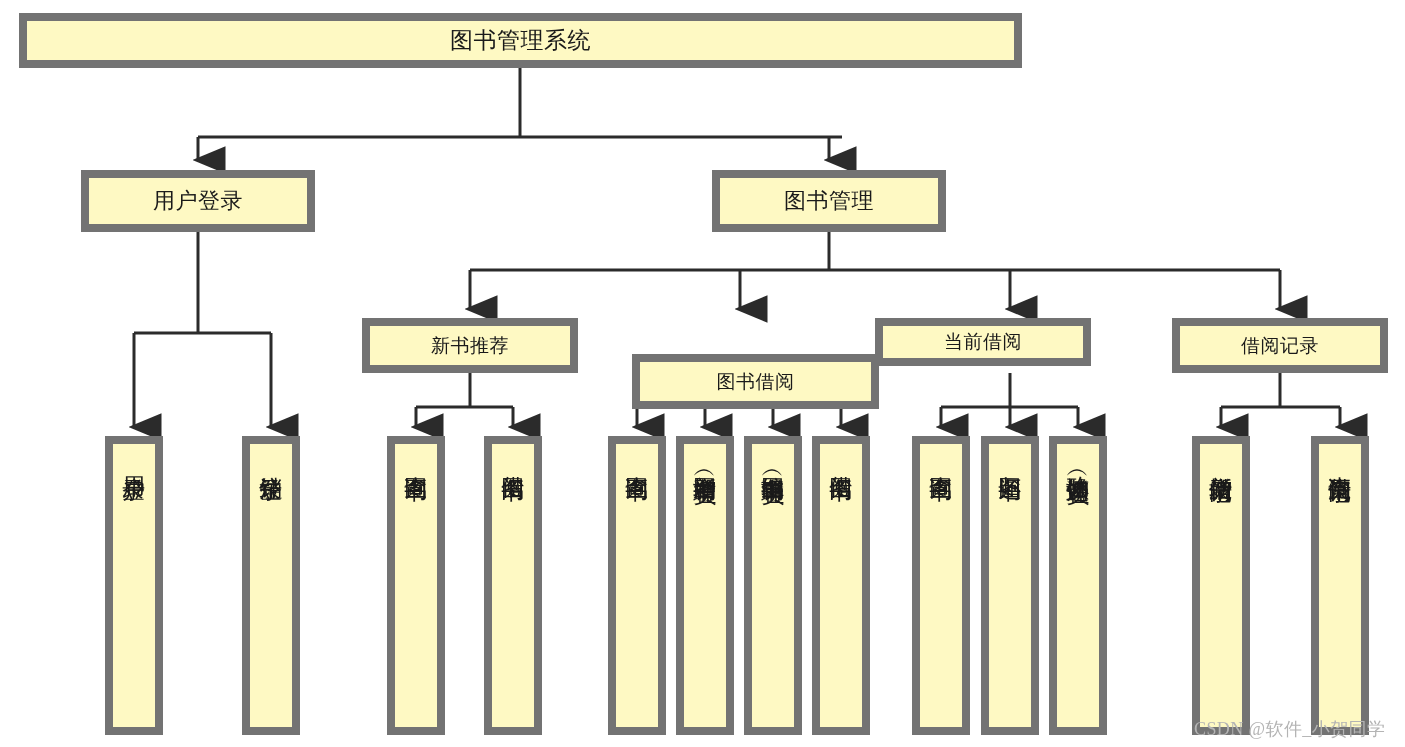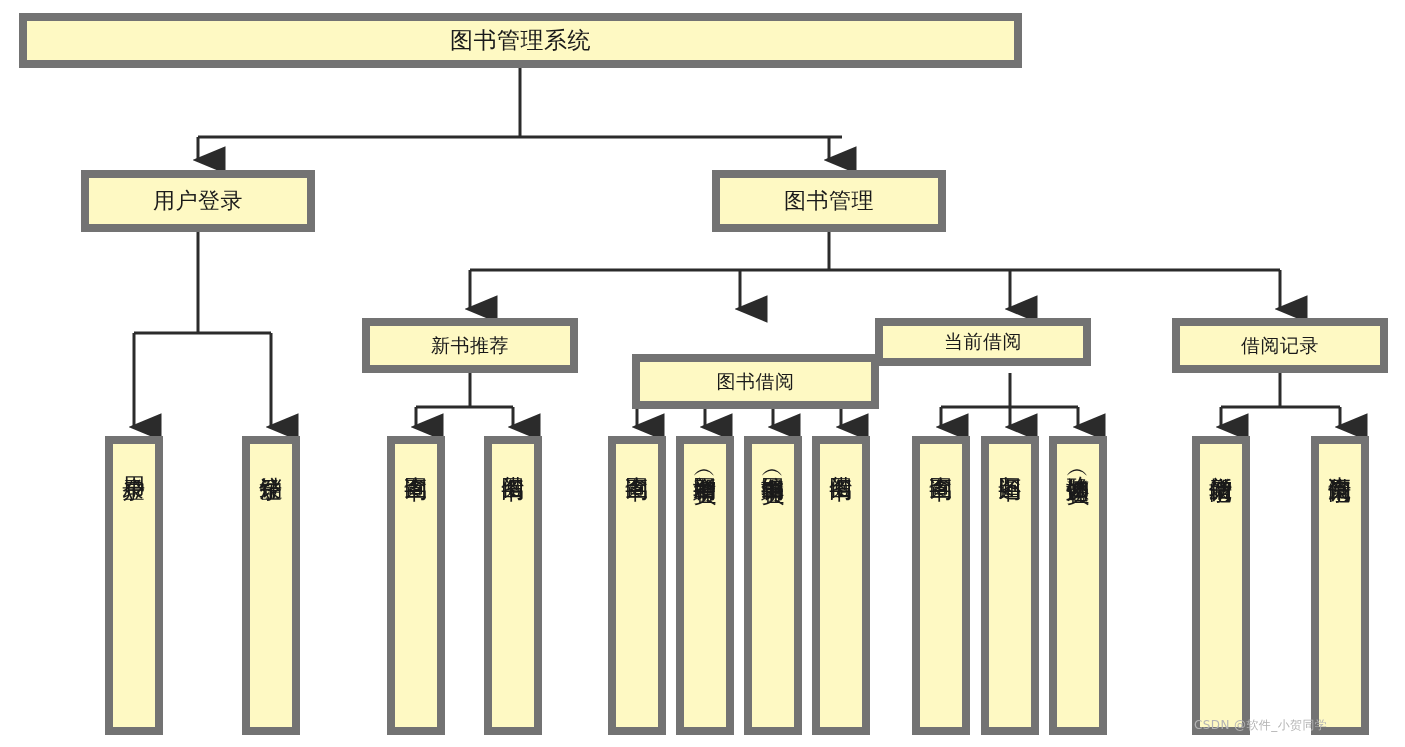--- a/index.html
+++ b/index.html
@@ -52,24 +52,25 @@
   .node.leaf .label {
     writing-mode: vertical-rl;
     text-orientation: upright;
     font-size: 23px;
     line-height: 1.06;
     letter-spacing: 1px;
   }
   .watermark {
     position: absolute;
     color: #b4b4b4;
-    font-size: 12px;
+    font-size: 18px;
     white-space: nowrap;
     z-index: 6;
     letter-spacing: 0.4px;
+    font-family: Liberation Serif, serif;
   }
 </style>
 </head>
 <body>
 
 <div id="stage">
 
   <svg id="wires" viewBox="0 0 1405 747">
     <defs>
       <marker id="arrow" viewBox="0 0 12 12" refX="6" refY="10" markerWidth="11" markerHeight="11" orient="auto-start-reverse">

